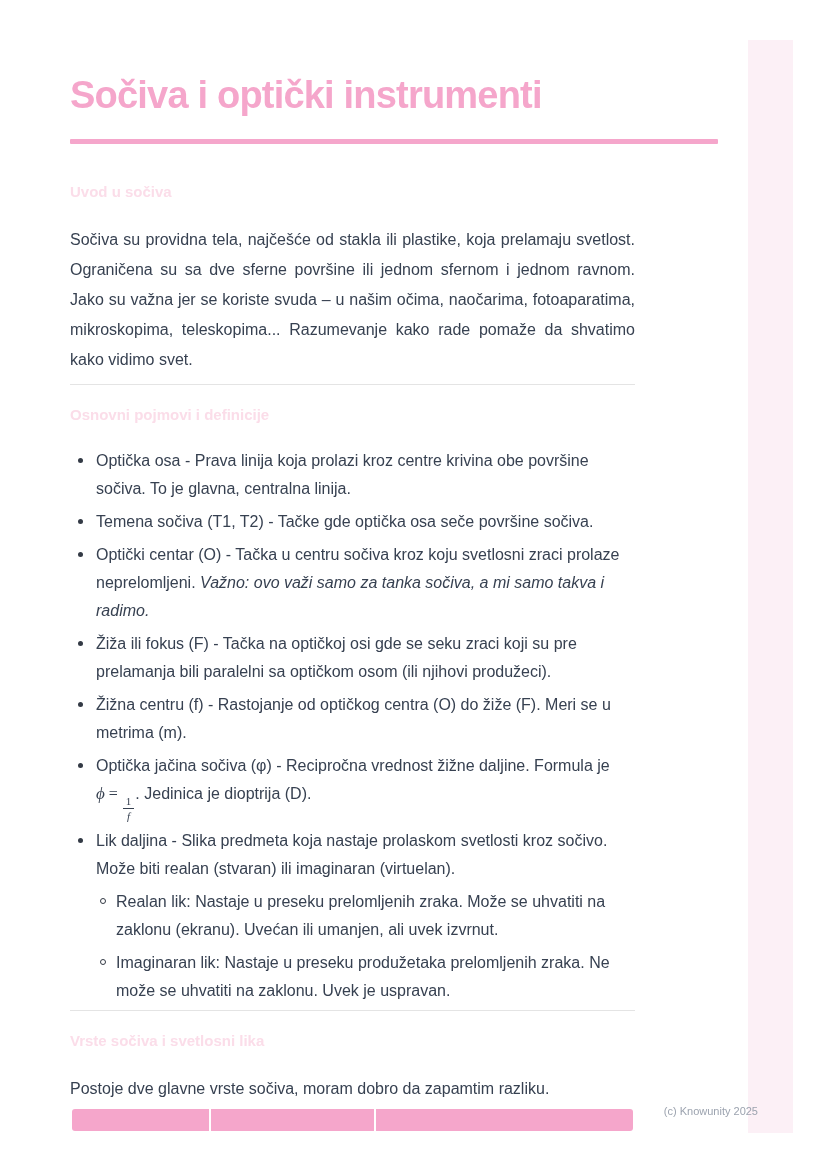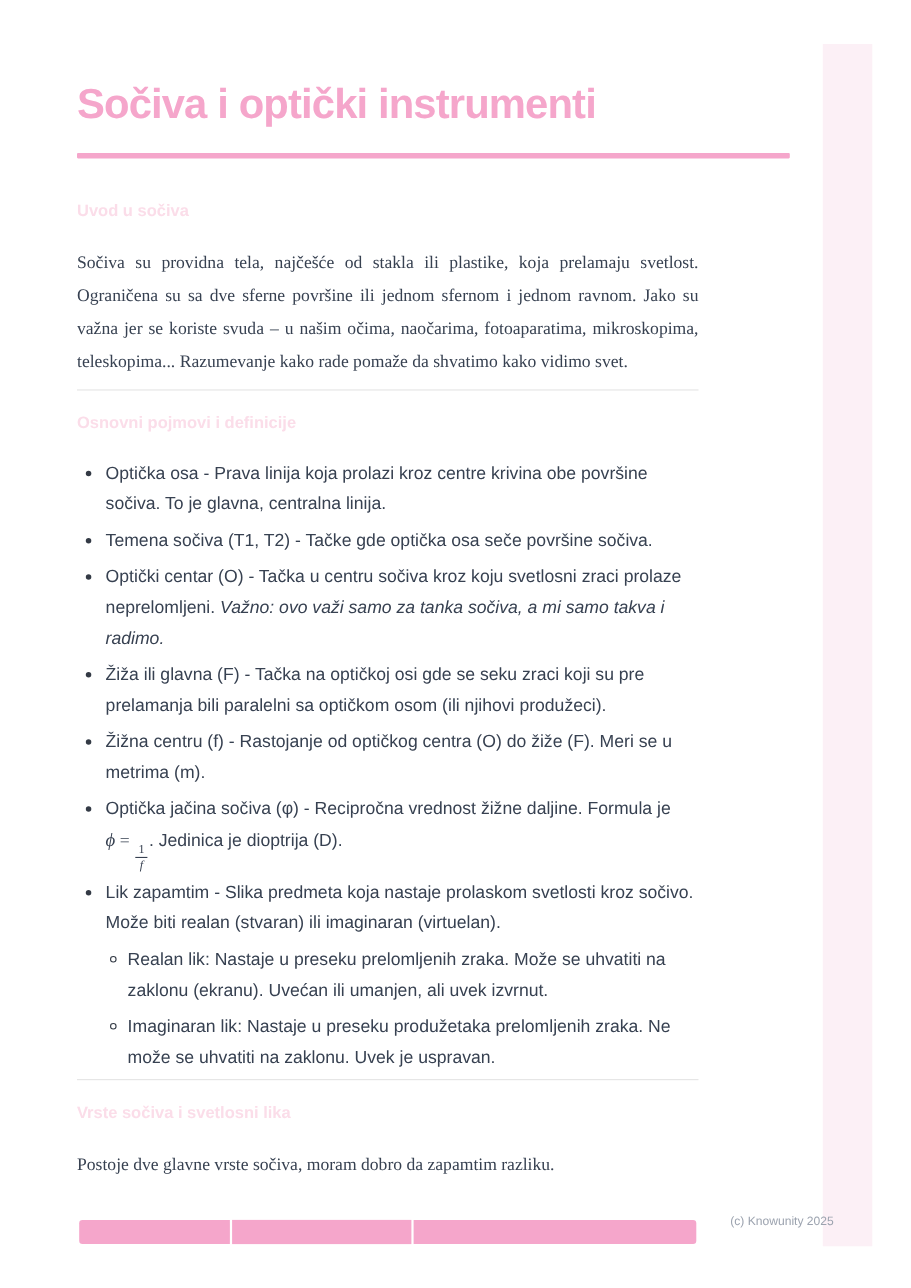--- a/index.html
+++ b/index.html
@@ -22,21 +22,20 @@
     margin-top:21px; border-radius:1px;
   }
   h2.sec {
     margin:36px 0 0 0; font-size:15px; line-height:24px; font-weight:bold;
     color:var(--heading,#fbdde9);
   }
   h2.sec.tight { margin-top:18px; }
   p.para {
     margin:21px 0 0 0; font-size:16px; line-height:30px; width:565px;
     color:var(--text,#374151);
-    font-family:Liberation Serif, serif;
   }
   p.para.justify { text-align:justify; }
   hr.div {
     border:none; border-top:1px solid var(--divider,#e4e4e4);
     margin:9px 0 0 0; width:565px;
   }
   hr.div.after-list { margin-top:4px; }
   ul.defs { list-style:none; margin:20px 0 0 0; padding:0; width:565px; }
   ul.defs li {
     position:relative; font-size:16px; line-height:28px;
@@ -86,27 +85,27 @@
     <h2 class="sec">Uvod u sočiva</h2>
     <p class="para justify">Sočiva su providna tela, najčešće od stakla ili plastike, koja prelamaju svetlost. Ograničena su sa dve sferne površine ili jednom sfernom i jednom ravnom. Jako su važna jer se koriste svuda – u našim očima, naočarima, fotoaparatima, mikroskopima, teleskopima... Razumevanje kako rade pomaže da shvatimo kako vidimo svet.</p>
 
     <hr class="div">
 
     <h2 class="sec tight">Osnovni pojmovi i definicije</h2>
     <ul class="defs" id="defs-list">
         <li class="lvl1"><span class="marker"></span><strong>Optička osa</strong> - Prava linija koja prolazi kroz centre krivina obe površine sočiva. To je glavna, centralna linija.</li>
         <li class="lvl1"><span class="marker"></span><strong>Temena sočiva (T1, T2)</strong> - Tačke gde optička osa seče površine sočiva.</li>
         <li class="lvl1"><span class="marker"></span><strong>Optički centar (O)</strong> - Tačka u centru sočiva kroz koju svetlosni zraci prolaze neprelomljeni. <em>Važno: ovo važi samo za tanka sočiva, a mi samo takva i radimo.</em></li>
-        <li class="lvl1"><span class="marker"></span><strong>Žiža ili glavna (F)</strong> - Tačka na optičkoj osi gde se seku zraci koji su pre prelamanja bili paralelni sa optičkom osom (ili njihovi produžeci).</li>
+        <li class="lvl1"><span class="marker"></span><strong>Žiža ili fokus (F)</strong> - Tačka na optičkoj osi gde se seku zraci koji su pre prelamanja bili paralelni sa optičkom osom (ili njihovi produžeci).</li>
         <li class="lvl1"><span class="marker"></span><strong>Žižna centru (f)</strong> - Rastojanje od optičkog centra (O) do žiže (F). Meri se u metrima (m).</li>
         <li class="lvl1"><span class="marker"></span><strong>Optička jačina sočiva (φ)</strong> - Recipročna vrednost žižne daljine. Formula je <span class="math"><span class="mvar">ϕ</span><span> = </span><span class="frac">
               <span class="num">1</span>
               <span class="den">f</span>
             </span></span>. Jedinica je <strong>dioptrija (D)</strong>.</li>
-        <li class="lvl1"><span class="marker"></span><strong>Lik zapamtim</strong> - Slika predmeta koja nastaje prolaskom svetlosti kroz sočivo. Može biti <strong>realan</strong> (stvaran) ili <strong>imaginaran</strong> (virtuelan).</li>
+        <li class="lvl1"><span class="marker"></span><strong>Lik daljina</strong> - Slika predmeta koja nastaje prolaskom svetlosti kroz sočivo. Može biti <strong>realan</strong> (stvaran) ili <strong>imaginaran</strong> (virtuelan).</li>
         <li class="lvl2"><span class="marker"></span><strong>Realan lik:</strong> Nastaje u preseku prelomljenih zraka. Može se uhvatiti na zaklonu (ekranu). Uvećan ili umanjen, ali uvek izvrnut.</li>
         <li class="lvl2"><span class="marker"></span><strong>Imaginaran lik:</strong> Nastaje u preseku produžetaka prelomljenih zraka. Ne može se uhvatiti na zaklonu. Uvek je uspravan.</li>
       </ul>
 
     <hr class="div after-list">
 
     <h2 class="sec tight">Vrste sočiva i svetlosni lika</h2>
     <p class="para">Postoje dve glavne vrste sočiva, moram dobro da zapamtim razliku.</p>
 
   </div>

